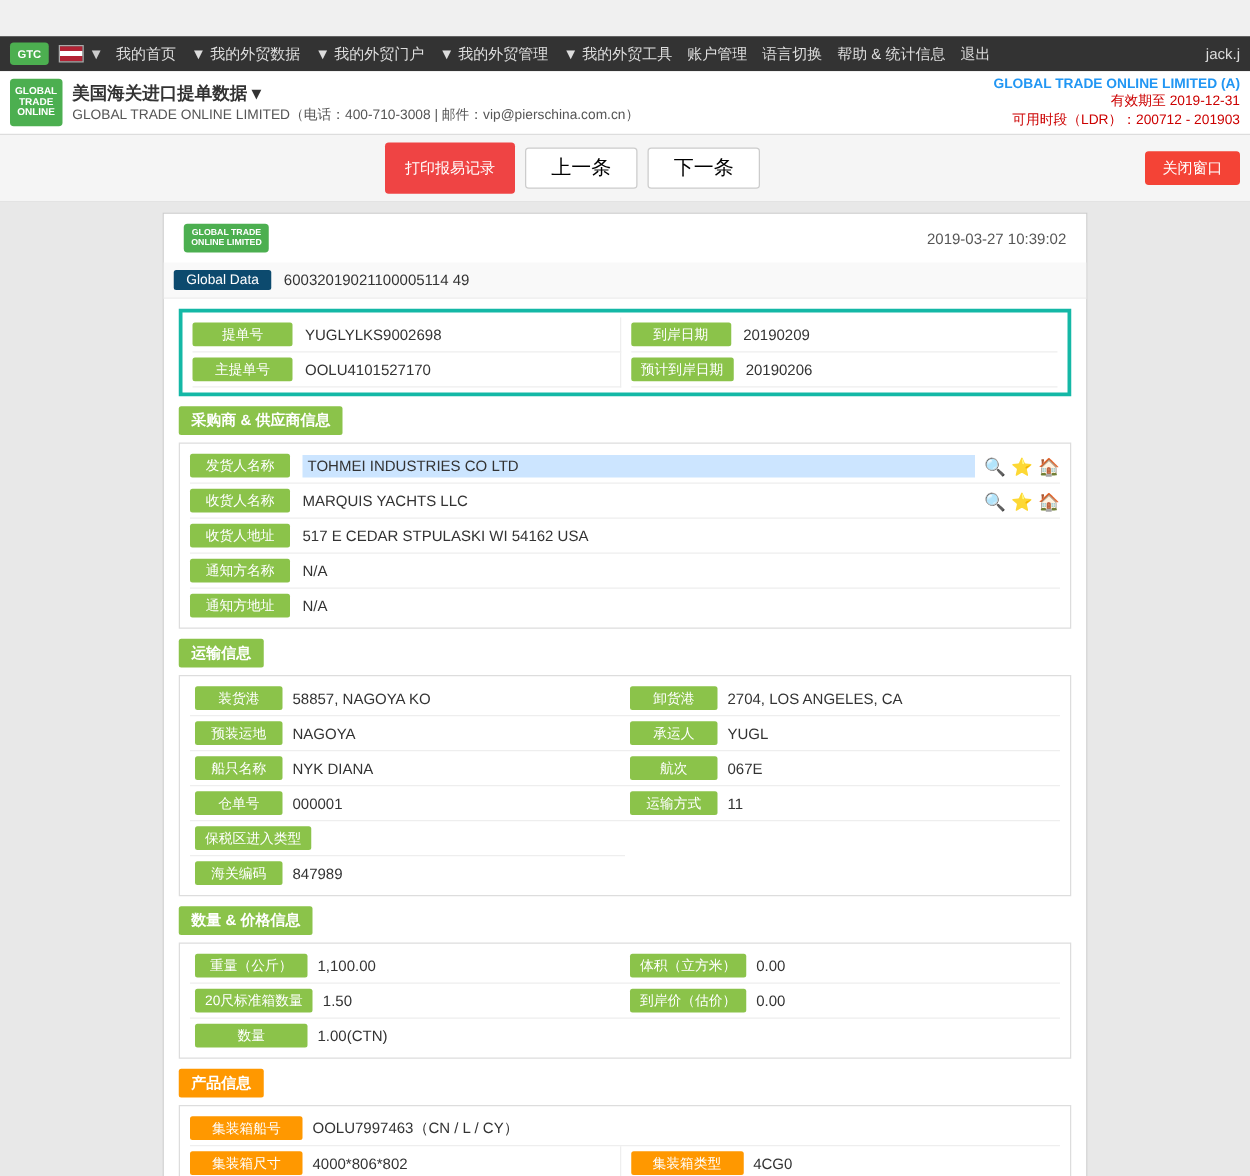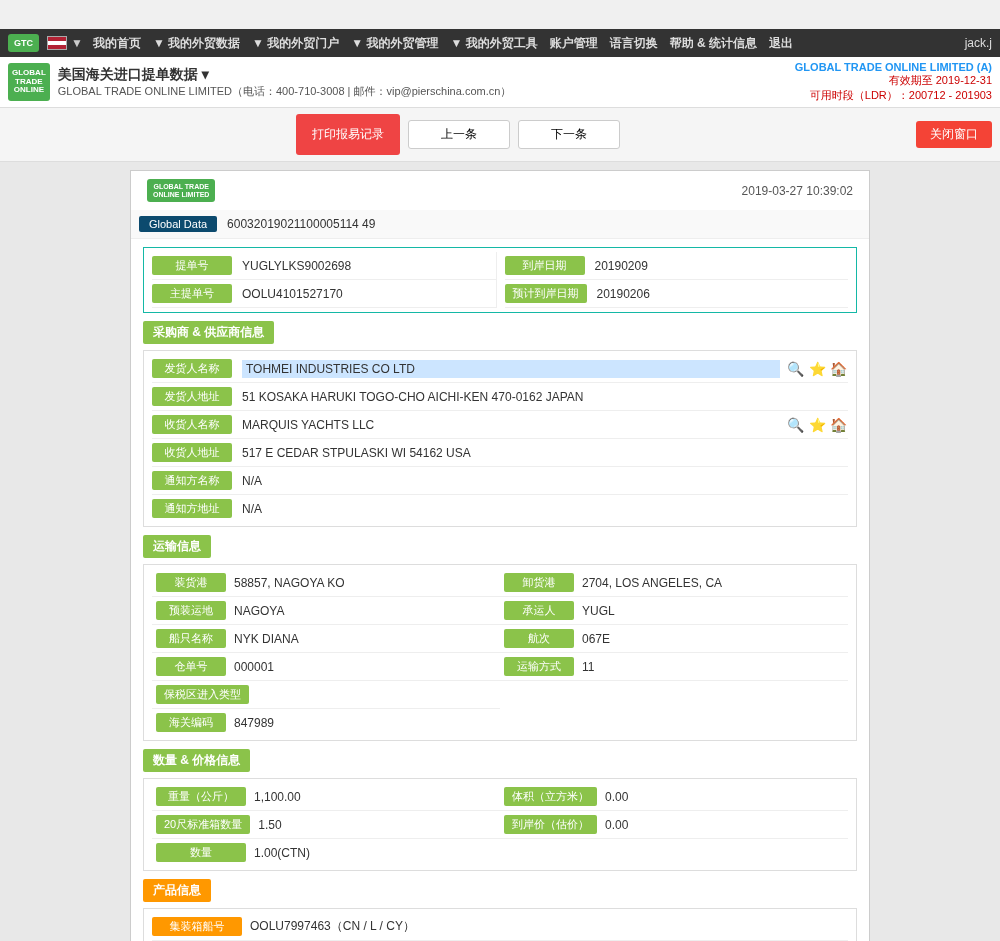--- a/index.html
+++ b/index.html
@@ -1,36 +1,36 @@
 <!DOCTYPE html>
 <html><head>
   <meta charset="utf-8">
   <style>
     * { margin: 0; padding: 0; box-sizing: border-box; }
     body { font-family: Arial, sans-serif; font-size: 12px; background: #f0f0f0; width: 1000px; min-height: 941px; }
 
     
     .top-nav { background: #333; color: #ccc; display: flex; align-items: center; padding: 0 8px; height: 28px; font-size: 12px; margin-top: 29px; }
-    .top-nav-item { padding: 0 6px; cursor: pointer; color: #ddd; white-space: nowrap; font-weight: bold; }
+    .top-nav-item { padding: 0 6px; cursor: pointer; color: #ddd; white-space: nowrap; }
     .top-nav-right { margin-left: auto; color: #ddd; }
     .nav-flag { display: inline-flex; align-items: center; gap: 4px; }
     .flag-icon { width: 20px; height: 14px; background: linear-gradient(180deg, #B22234 33%, #fff 33%, #fff 67%, #B22234 67%); border: 1px solid #aaa; display: inline-block; position: relative; }
 
     
     .header-info { background: #fff; border-bottom: 1px solid #ddd; display: flex; align-items: stretch; padding: 4px 8px; }
     .header-logo-area { display: flex; align-items: center; gap: 8px; flex: 1; }
     .header-page-title { font-size: 14px; color: #333; font-weight: bold; }
     .header-contact { font-size: 11px; color: #555; }
     .header-right { text-align: right; font-size: 11px; color: #c00; }
     .header-right .brand { color: #2196F3; font-weight: bold; }
 
     
     .toolbar { background: #f5f5f5; border-bottom: 1px solid #ddd; display: flex; align-items: center; padding: 6px 8px; gap: 8px; justify-content: center; }
     .btn-print { background: #ef4444; color: #fff; border: none; padding: 12px 16px; border-radius: 3px; cursor: pointer; font-size: 12px; }
-    .btn-nav { background: #fff; border: 1px solid #ccc; padding: 5px 32px; border-radius: 3px; cursor: pointer; font-size: 12px; }
+    .btn-nav { background: #fff; border: 1px solid #ccc; padding: 5px 20px; border-radius: 3px; cursor: pointer; font-size: 16px; }
     .btn-close { background: #f44336; color: #fff; border: none; padding: 5px 14px; border-radius: 3px; cursor: pointer; font-size: 12px; margin-left: auto; }
     .toolbar-left { display: flex; gap: 8px; align-items: center; flex: 1; justify-content: center; }
 
     
     .main { padding: 8px; background: #e8e8e8; }
     .record-card { background: #fff; border: 1px solid #ccc; margin: 0 auto; max-width: 740px; padding: 0 0 10px 0; }
 
     
     .card-header { display: flex; justify-content: space-between; align-items: center; padding: 8px 16px; }
     .card-timestamp { font-size: 12px; color: #555; }
@@ -125,21 +125,21 @@
     <div class="card-header">
       <div class="logo-placeholder" style="font-size:7px;padding:4px 6px;line-height:1.1;">GLOBAL TRADE<br>ONLINE LIMITED</div>
       <div class="card-timestamp">2019-03-27 10:39:02</div>
     </div>
 
     <div class="global-data-row">
       <span class="global-data-label">Global Data</span>
       <span class="global-data-value">60032019021100005114 49</span>
     </div>
 
-    <div class="section" style="border:1px solid #14b8a6;padding:4px 8px;margin:8px 12px;">
+    <div class="section" style="border:3px solid #14b8a6;padding:4px 8px;margin:8px 12px;">
       <div class="double-row">
         <div class="half">
           <span class="field-label">提单号</span>
           <span class="field-value">YUGLYLKS9002698</span>
         </div>
         <div class="half">
           <span class="field-label">到岸日期</span>
           <span class="field-value">20190209</span>
         </div>
       </div>
@@ -159,24 +159,20 @@
       <div class="section-title">采购商 &amp; 供应商信息</div>
       <div style="border:1px solid #ddd;padding:4px 8px;">
         <div class="field-row">
           <span class="field-label">发货人名称</span>
           <span class="field-value highlighted">TOHMEI INDUSTRIES CO LTD</span>
           <div class="field-actions">
             <span class="icon-btn">🔍</span>
             <span class="icon-btn">⭐</span>
             <span class="icon-btn">🏠</span>
           </div>
-        </div>
-        <div class="field-row">
-          <span class="field-label">发货人地址</span>
-          <span class="field-value">51 KOSAKA HARUKI TOGO-CHO AICHI-KEN 470-0162 JAPAN</span>
         </div>
         <div class="field-row">
           <span class="field-label">收货人名称</span>
           <span class="field-value">MARQUIS YACHTS LLC</span>
           <div class="field-actions">
             <span class="icon-btn">🔍</span>
             <span class="icon-btn">⭐</span>
             <span class="icon-btn">🏠</span>
           </div>
         </div>

